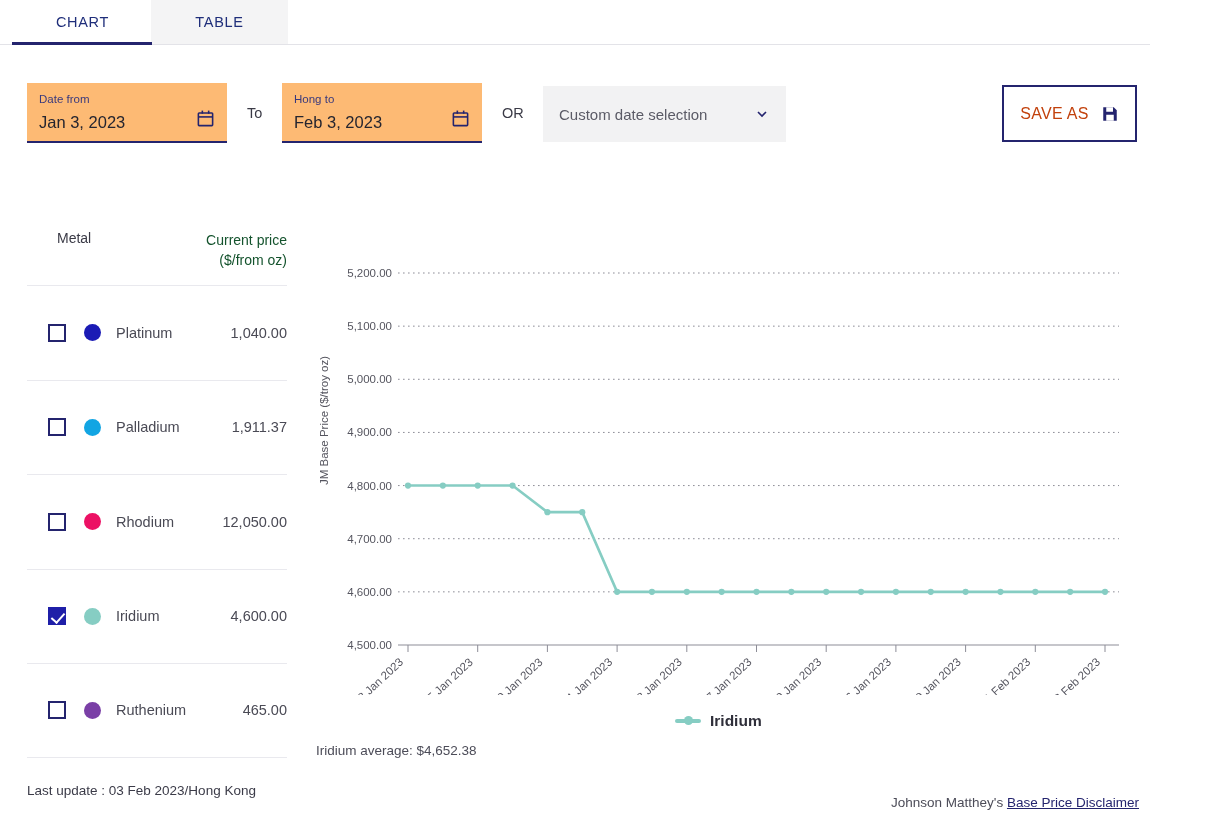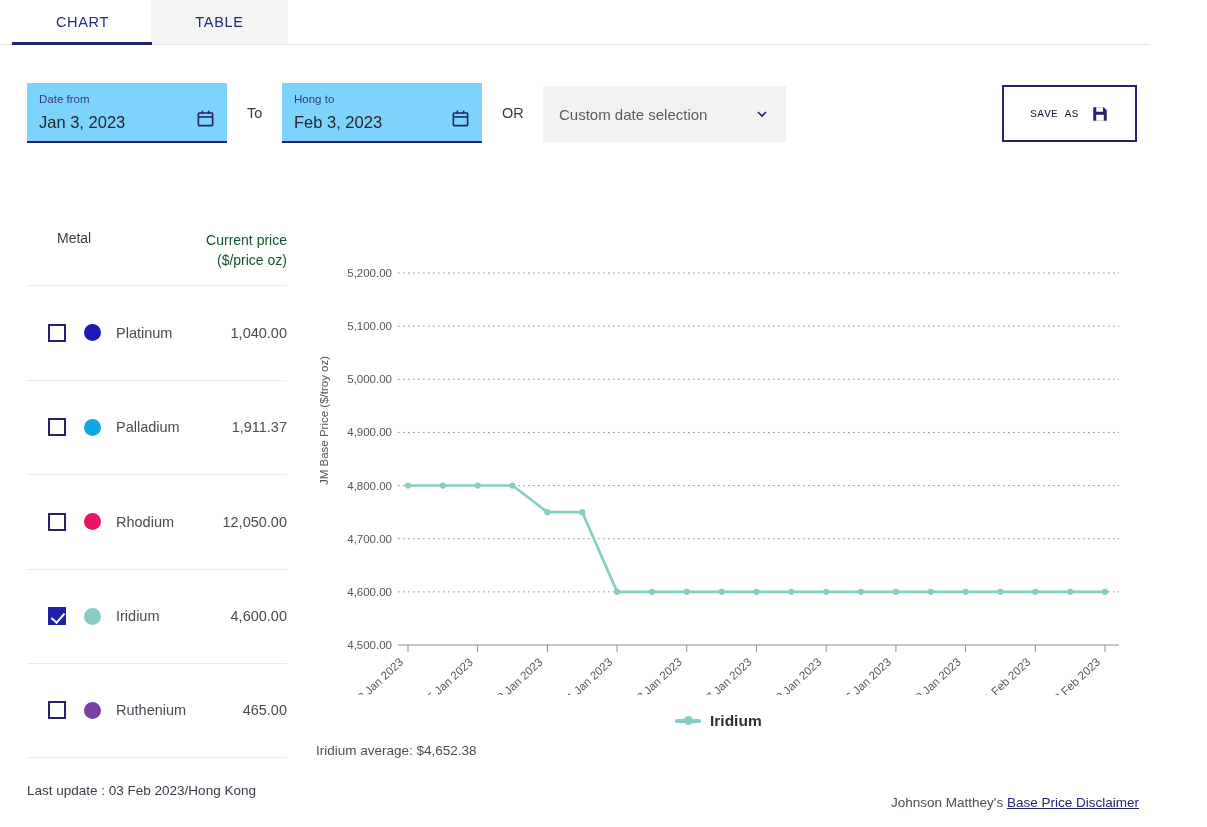--- a/index.html
+++ b/index.html
@@ -27,21 +27,21 @@
   .tab.t-chart { left: 14px; }
   .tab.t-table { left: 151px; background: #f4f4f5; }
   .tab-underline {
     position: absolute; left: 12px; top: 42px; width: 140px; height: 3px;
     background: #24246e;
   }
 
   
   .datefield {
     position: absolute; top: 83px; height: 60px; width: 200px;
-    background: #7dd3fc; border-bottom: 2px solid #24246e;
+    background: #fdba74; border-bottom: 2px solid #24246e;
     padding: 9px 12px 0 12px;
   }
   .datefield.from { left: 27px; }
   .datefield.to   { left: 282px; }
   .df-label { font-size: 11.5px; color: #39397d; line-height: 14px; }
   .df-value { font-size: 16.5px; color: #25252f; margin-top: 7px; }
   .cal-icon {
     position: absolute; right: 12px; top: 26px;
     width: 19px; height: 19px;
   }
@@ -61,21 +61,21 @@
   .customsel .cs-text { font-size: 15px; color: #5b5b66; flex: 1; }
   .chev { width: 16px; height: 16px; }
 
   .saveas {
     position: absolute; left: 1002px; top: 85px; width: 135px; height: 57px;
     border: 2px solid #24246e; background: #fff;
     display: flex; align-items: center; justify-content: center; gap: 12px;
     cursor: pointer;
   }
   .saveas .sa-text {
-    font-size: 11px; color: #0f172a; letter-spacing: .3px; font-family: Liberation Mono, monospace;
+    font-size: 16px; color: #c2410c; letter-spacing: .3px;
   }
   .disk-icon { width: 18px; height: 18px; }
 
   
   .sidebar { position: absolute; left: 27px; top: 225px; width: 260px; }
   .sb-head {
     position: relative; height: 60px;
   }
   .sb-head .h-metal {
     position: absolute; left: 30px; top: 5px;
@@ -202,21 +202,21 @@
       <rect x="7" y="3" width="9" height="6" fill="#ffffff"></rect>
       <rect x="7" y="13" width="10" height="8" fill="#ffffff"></rect>
     </svg>
   </div>
 
   <div class="sidebar">
     <div class="sb-head">
       <div class="h-metal">Metal</div>
       <div class="h-price">
         <div>Current price</div>
-        <div>($/price oz)</div>
+        <div>($/from oz)</div>
       </div>
     </div>
     <div id="metal-rows">
         <div class="metal-row">
           <span class="cbox"></span>
           <span class="dot" style="background:#1b1bb5"></span>
           <span class="m-name">Platinum</span>
           <span class="m-price">1,040.00</span>
         </div>
         <div class="metal-row">

